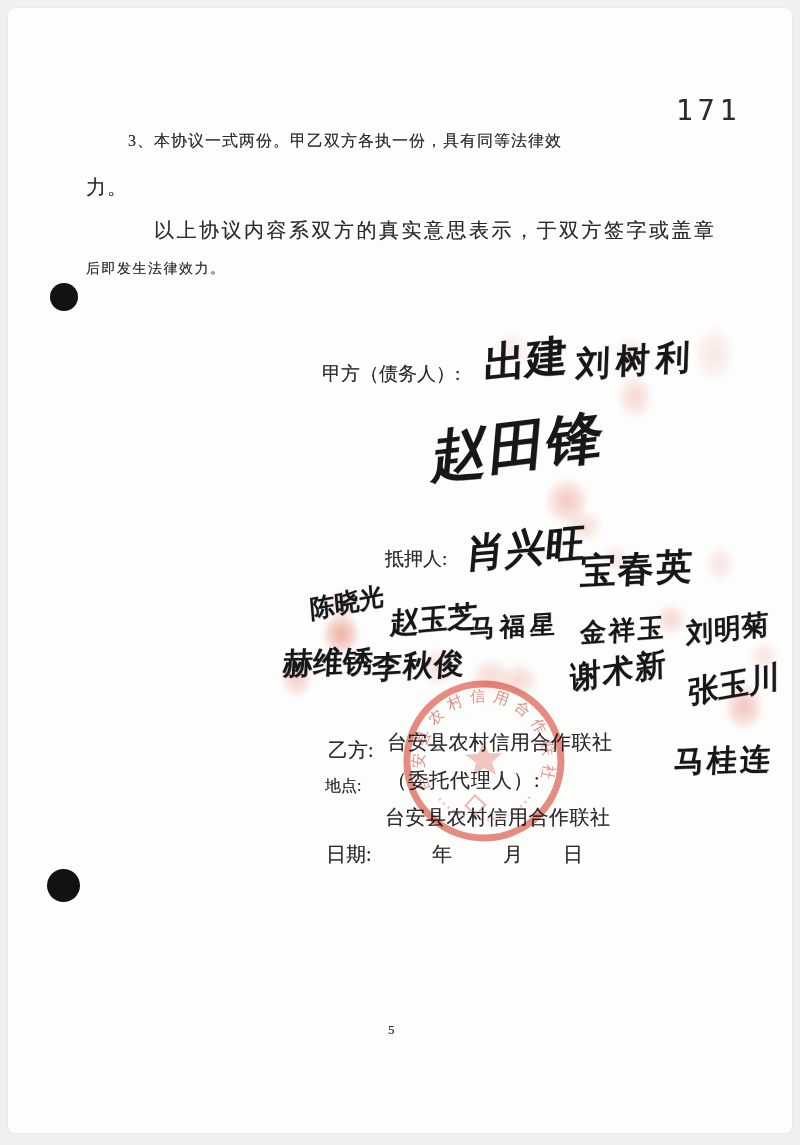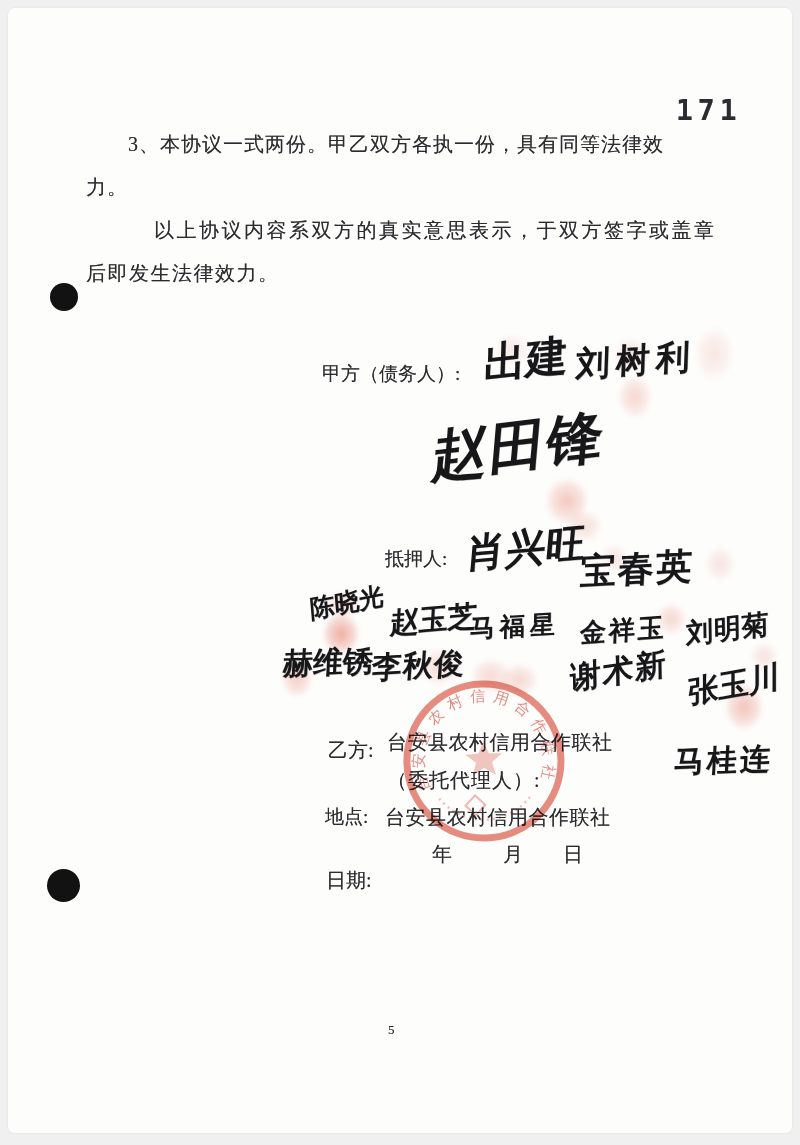--- a/index.html
+++ b/index.html
@@ -12,21 +12,21 @@
     position:absolute;left:8px;top:8px;width:784px;height:1125px;
     background:#fdfdfc;border-radius:7px;
     box-shadow:0 0 3px rgba(0,0,0,0.06);
   }
   .print{
     position:absolute;color:#2c2c30;white-space:nowrap;
     text-shadow:0 0 0.5px rgba(44,44,48,0.55);
   }
   .pagenum{
     font-family:"DejaVu Sans Mono","Liberation Mono",monospace;
-    font-weight:700;letter-spacing:5px;text-align:center;
+    font-weight:400;letter-spacing:5px;text-align:center;
   }
   .sig{
     position:absolute;color:#17171a;white-space:nowrap;
     font-family:"DejaVu Sans","Liberation Sans",sans-serif;
     font-weight:700;transform-origin:left center;
     text-shadow:0.5px 0.5px 0 rgba(23,23,26,0.35);
   }
   .dot{position:absolute;background:#121212;border-radius:50%;}
   .fp{
     position:absolute;border-radius:50%;
@@ -38,37 +38,37 @@
 </head>
 <body>
 
 <div class="page"></div>
 
 <div class="dot" style="left:50px;top:283px;width:28px;height:28px;"></div>
 <div class="dot" style="left:47px;top:869px;width:33px;height:33px;"></div>
 
 <div class="print pagenum" style="left:676px;top:94px;font-size:28px;">171</div>
 
-<div class="print" style="left:128px;top:131px;font-size:20px;letter-spacing:1px;">3、本协议一式两份。甲乙双方各执一份，具有同等法律效</div>
+<div class="print" style="left:128px;top:131px;font-size:16px;letter-spacing:1px;">3、本协议一式两份。甲乙双方各执一份，具有同等法律效</div>
 <div class="print" style="left:86px;top:174px;font-size:20px;letter-spacing:1px;">力。</div>
 <div class="print" style="left:127px;top:217px;font-size:20px;letter-spacing:2.5px;margin-left:27px;">以上协议内容系双方的真实意思表示，于双方签字或盖章</div>
-<div class="print" style="left:86px;top:260px;font-size:20px;letter-spacing:1.5px;">后即发生法律效力。</div>
+<div class="print" style="left:86px;top:260px;font-size:14px;letter-spacing:1.5px;">后即发生法律效力。</div>
 
 <div class="print" style="left:322px;top:361px;font-size:19px;">甲方（债务人）:</div>
 <div class="print" style="left:385px;top:546px;font-size:19px;">抵押人:</div>
 
 <div class="print" style="left:328px;top:729px;font-size:20px;margin-top:8px;">乙方:</div>
 <div class="print" style="left:387px;top:729px;font-size:20px;letter-spacing:0.5px;">台安县农村信用合作联社</div>
 
 <div class="print" style="left:387px;top:767px;font-size:20px;letter-spacing:1px;">（委托代理人）:</div>
 
-<div class="print" style="left:325px;top:804px;font-size:19px;">地点:</div>
+<div class="print" style="left:325px;top:776px;font-size:16px;">地点:</div>
 <div class="print" style="left:385px;top:804px;font-size:20px;letter-spacing:0.5px;">台安县农村信用合作联社</div>
 
-<div class="print" style="left:326px;top:841px;font-size:20px;margin-top:26px;">日期:</div>
+<div class="print" style="left:326px;top:841px;font-size:20px;">日期:</div>
 <div class="print" style="left:432px;top:841px;font-size:20px;">年</div>
 <div class="print" style="left:503px;top:841px;font-size:20px;">月</div>
 <div class="print" style="left:563px;top:841px;font-size:20px;">日</div>
 
 <div class="print" style="left:388px;top:1022px;font-size:13px;">5</div>
 
 <div class="fp" style="left:608px;top:332px;width:46px;height:46px;opacity:0.22;"></div>
 <div class="fp" style="left:612px;top:368px;width:46px;height:58px;opacity:0.30;"></div>
 <div class="fp" style="left:688px;top:318px;width:52px;height:72px;opacity:0.18;"></div>
 <div class="fp" style="left:488px;top:328px;width:48px;height:44px;opacity:0.16;"></div>

